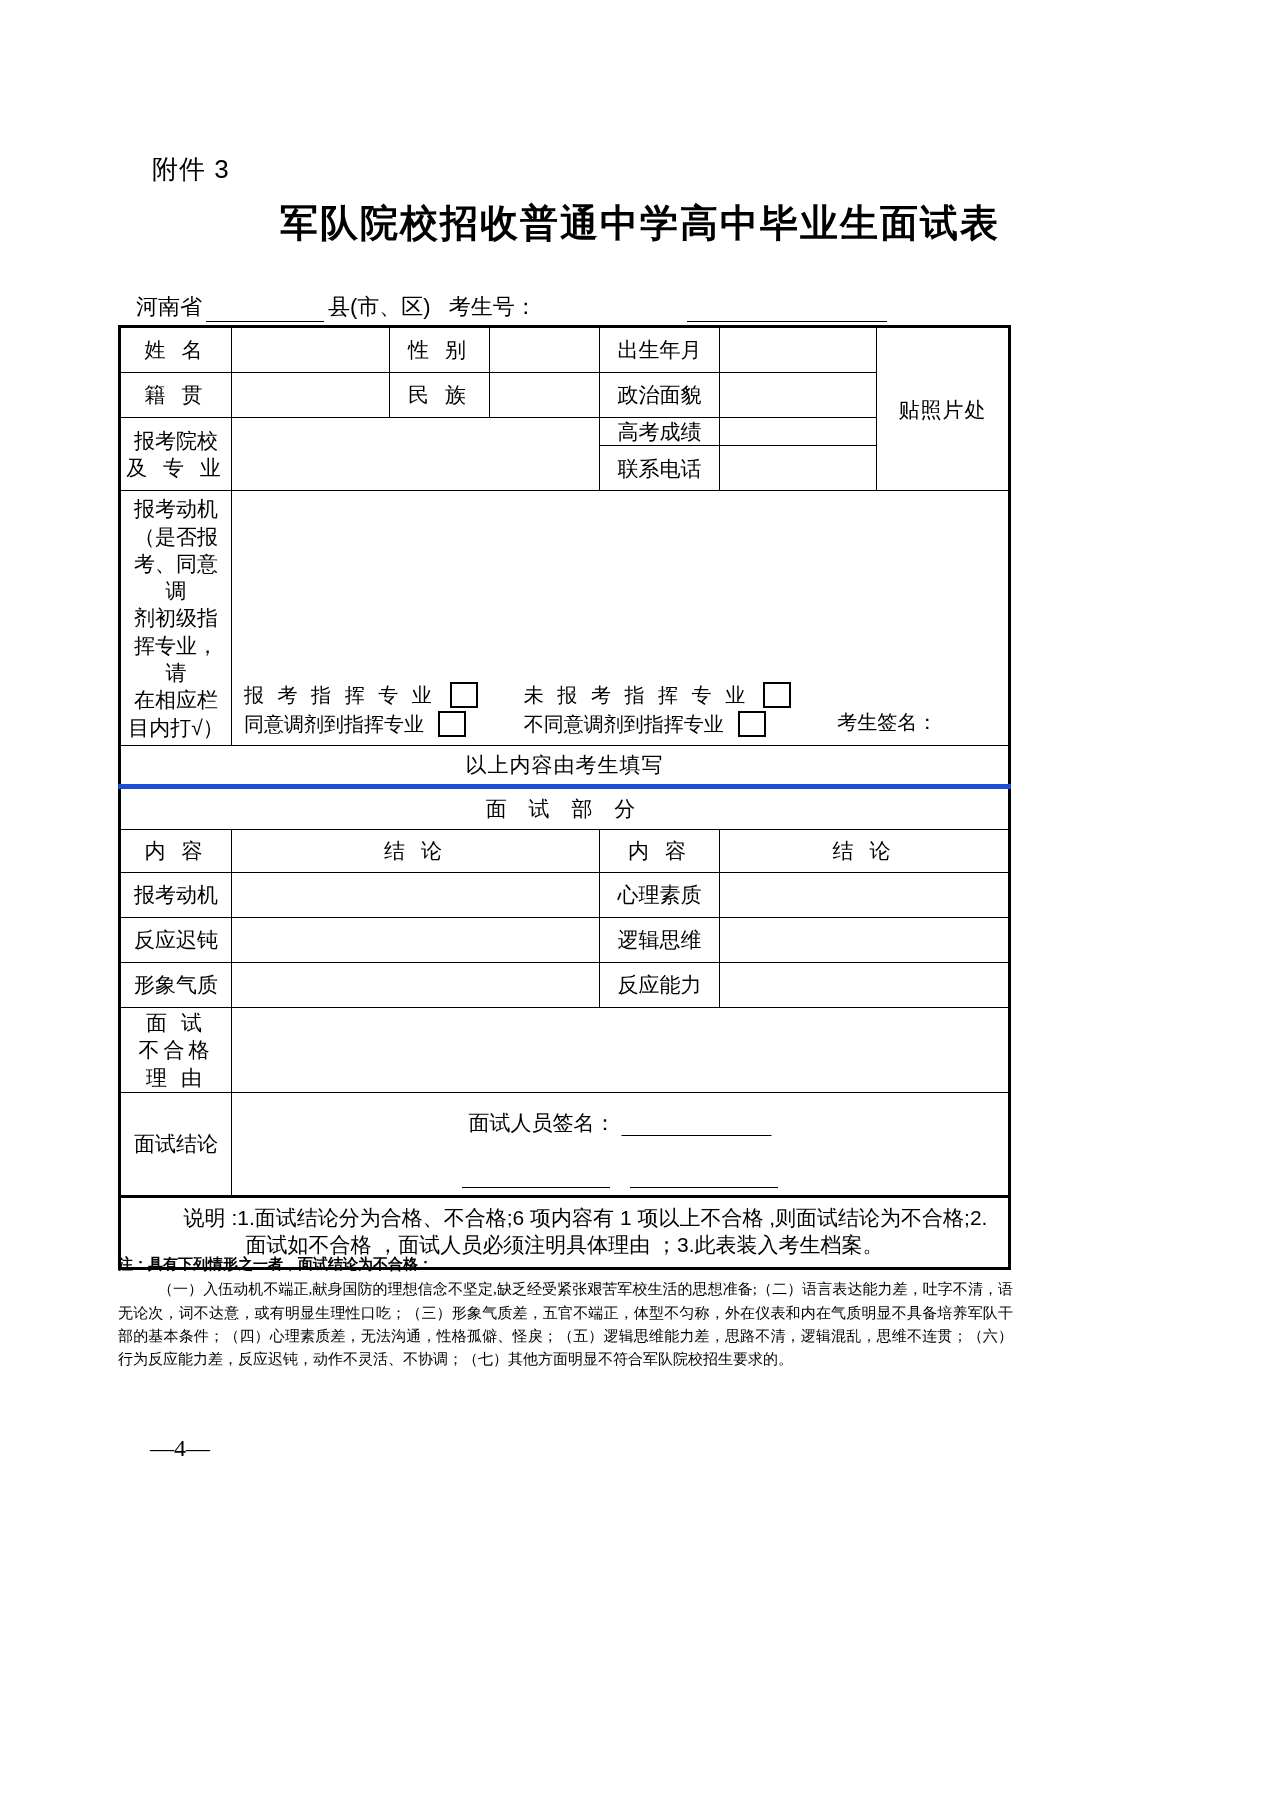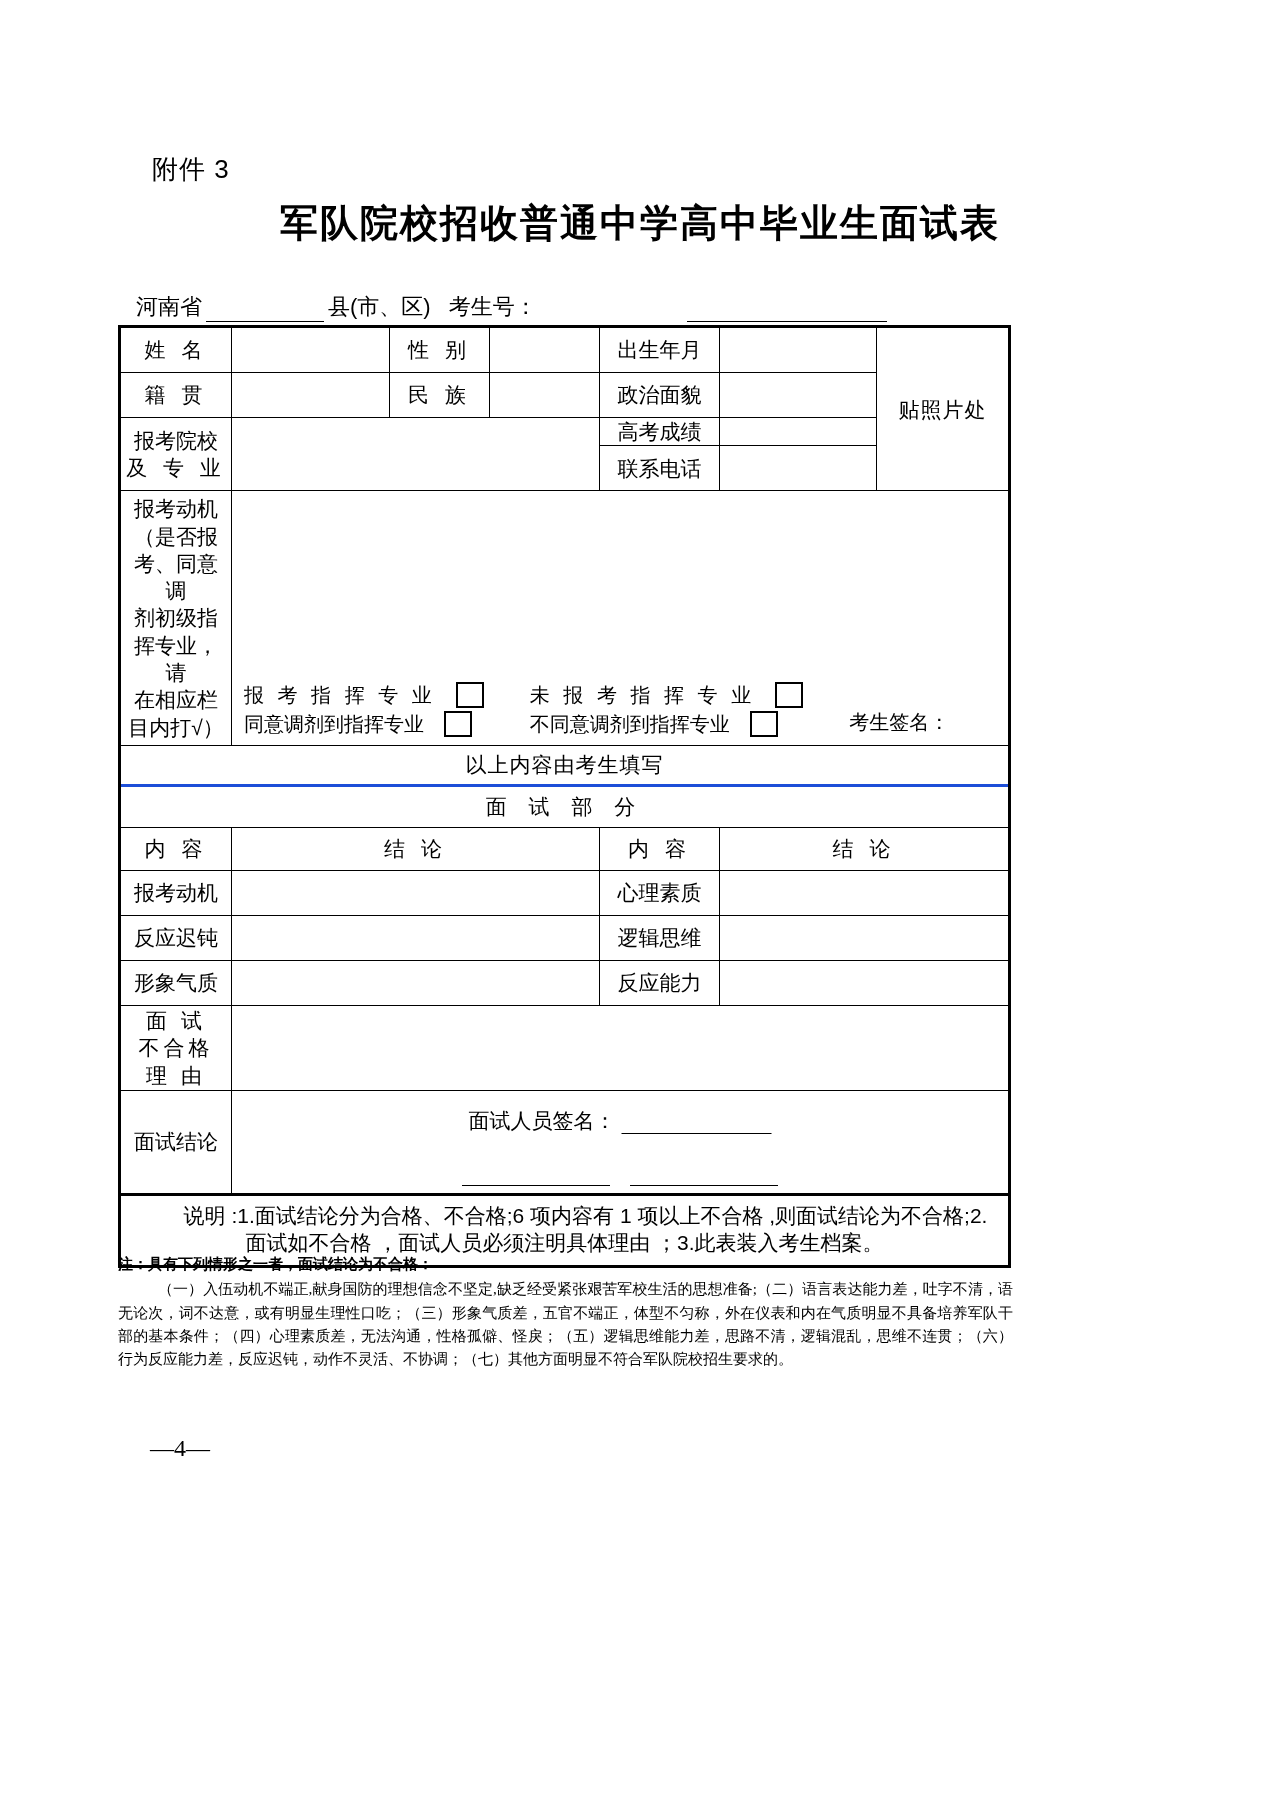--- a/index.html
+++ b/index.html
@@ -103,21 +103,21 @@
   }
   .checkbox-block {
     display: flex;
     align-items: flex-end;
     justify-content: flex-start;
     padding: 0 0 8px 12px;
     font-size: 20px;
     gap: 0px;
   }
   .cb-group { display: flex; flex-direction: column; gap: 3px; }
-  .cb-row { display: flex; align-items: center; gap: 20px; white-space: nowrap; }
+  .cb-row { display: flex; align-items: center; gap: 14px; white-space: nowrap; }
   .cb-label-sp { letter-spacing: 4px; }
   .cb-box {
     display: inline-block;
     width: 24px;
     height: 22px;
     border: 2px solid #000;
     background: #fff;
   }
   .cb-col-2 { margin-left: 46px; }
   .sign-label { margin-left: 46px; font-size: 20px; white-space: nowrap; align-self: flex-end; padding-bottom: 2px; }
@@ -286,21 +286,21 @@
             <div class="sign-label">考生签名：</div>
           </div>
         </td>
       </tr>
 
       <tr>
         <td class="outer-left outer-right center-note" colspan="7" style="height:38px">以上内容由考生填写</td>
       </tr>
 
       <tr>
-        <td class="outer-left outer-right section-title" colspan="7" style="height:40px; border-top:3px solid #1d4ed8;">面 试 部 分</td>
+        <td class="outer-left outer-right section-title" colspan="7" style="height:40px; border-top:5px solid #1d4ed8;">面 试 部 分</td>
       </tr>
 
       <tr>
         <td class="outer-left lbl" style="height:42px">内 容</td>
         <td class="lbl" colspan="3">结 论</td>
         <td class="lbl">内 容</td>
         <td class="outer-right lbl" colspan="2">结 论</td>
       </tr>
 
       <tr>

